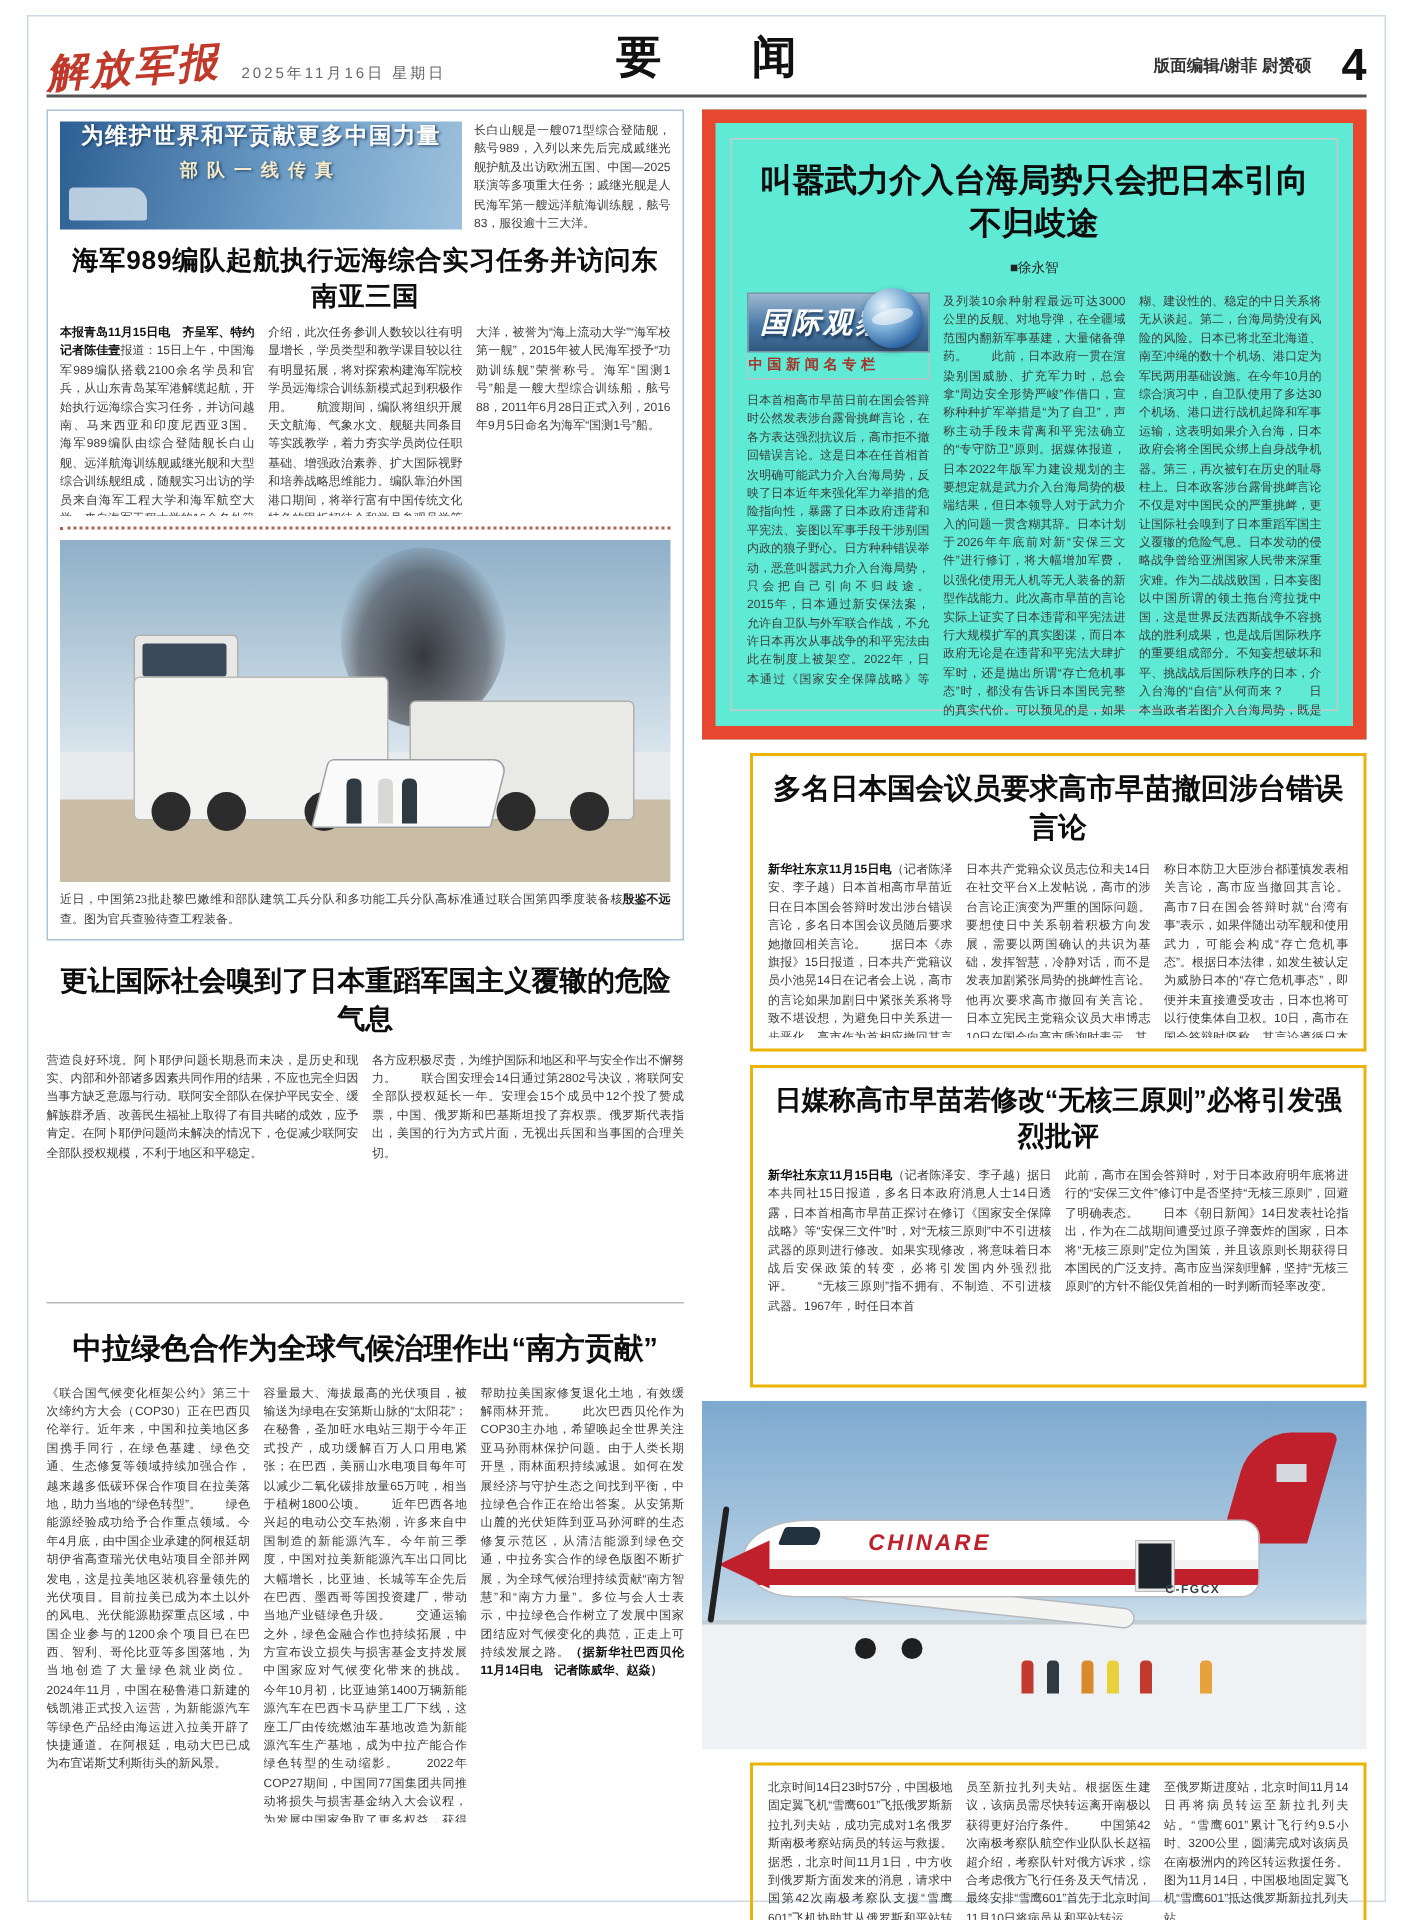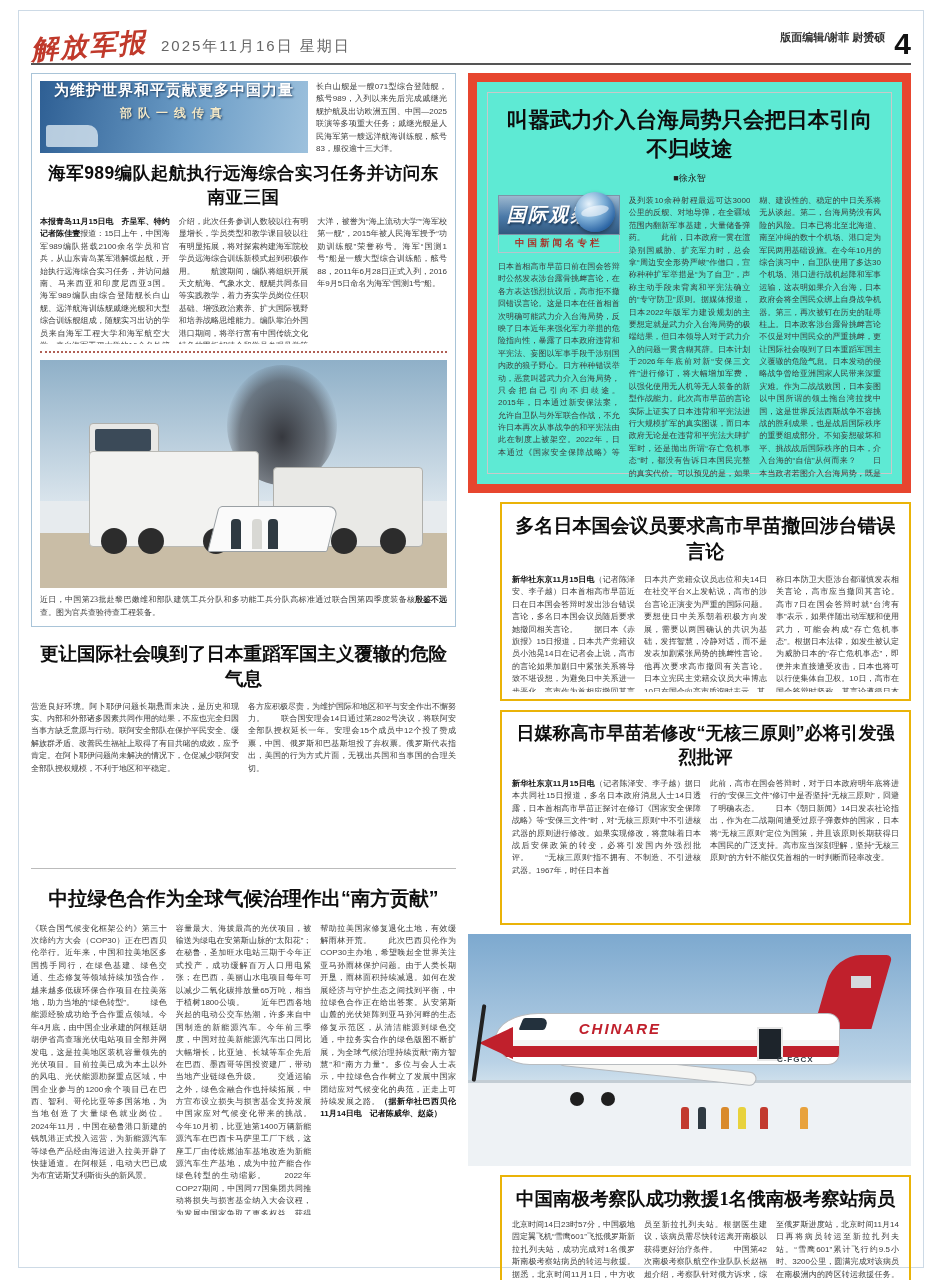--- a/index.html
+++ b/index.html
@@ -3,23 +3,23 @@
 <meta charset="utf-8">
 <style>
   * { margin:0; padding:0; box-sizing:border-box; }
   html,body { background:#ffffff; }
   body { width:942px; height:1280px; font-family:"Liberation Sans", sans-serif; color:#222; position:relative; overflow:hidden; }
   .page { position:absolute; left:18px; top:10px; width:906px; height:1258px; background:#fff; border:1px solid #cddaE6; padding:8px 12px 6px 12px; }
 
   
   .masthead { height:46px; display:flex; align-items:flex-end; border-bottom:2px solid #555; padding-bottom:4px; position:relative; }
   .logo { font-family:"DejaVu Serif", serif; font-style:italic; font-weight:bold; font-size:27px; color:#c0392b; transform:rotate(-4deg); letter-spacing:2px; line-height:1; }
-  .date { font-size:15px; color:#666; margin-left:14px; letter-spacing:2px; padding-bottom:3px; }
+  .date { font-size:10px; color:#666; margin-left:14px; letter-spacing:2px; padding-bottom:3px; }
   .section-title { position:absolute; left:0; right:0; text-align:center; bottom:4px; font-size:30px; font-weight:bold; letter-spacing:26px; color:#111; text-indent:26px; }
-  .mast-right { margin-left:auto; display:flex; align-items:flex-start; gap:9px; padding-bottom:2px; }
+  .mast-right { margin-left:auto; display:flex; align-items:center; gap:20px; padding-bottom:2px; }
   .editors { font-size:11px; color:#333; font-weight:bold; }
   .pagenum { font-size:30px; font-weight:bold; color:#111; line-height:0.9; }
 
   
   .main { display:flex; gap:12px; margin-top:8px; }
   .colL { width:425px; flex:none; }
   .colR { width:443px; flex:none; }
 
   
   .btext { font-family:Liberation Sans, sans-serif; font-size:8px; line-height:1.55; color:#3c3c3c; text-align:justify; overflow:hidden; }
@@ -65,21 +65,21 @@
   .redbox { border:9px solid #e7462f; background:#5eead4; padding:10px; height:420px; }
   .redbox-inner { border:1px solid #c9c9c9; height:100%; padding:10px 10px 8px 10px; }
   .red-hl { font-size:21.5px; letter-spacing:0px; margin-top:2px; }
   .byline { text-align:center; font-size:9px; color:#222; margin:9px 0 10px 0; font-family:"Liberation Serif", serif; }
   .hi-cols > div { height:286px; }
   .badge-wrap { margin-bottom:8px; }
   .badge { position:relative; height:40px; background:linear-gradient(180deg,#9db8cf,#4a79a8 55%,#31597f); border:1px solid #7d94a8; display:flex; align-items:center; padding-left:8px; }
   .badge-txt { font-size:19px; font-weight:bold; color:#fff; letter-spacing:2px; text-shadow:1px 2px 2px #1d3c5c; font-style:italic; }
   .globe { position:absolute; right:4px; top:-4px; width:40px; height:40px; border-radius:50%; background:radial-gradient(circle at 35% 30%, #e8f3fb, #7fb0d8 40%, #2d66a5 75%, #1c4a80); box-shadow:0 2px 4px rgba(0,0,0,.35); }
   .globe:after { content:""; position:absolute; left:6px; top:14px; width:28px; height:10px; background:rgba(255,255,255,.55); border-radius:50%; transform:rotate(-12deg); }
-  .badge-sub { border:1px solid #b8c4cc; border-top:none; text-align:center; font-size:9.5px; font-weight:bold; color:#a8342a; letter-spacing:3px; padding:2px 0; }
+  .badge-sub { border:1px solid #b8c4cc; border-top:none; text-align:left; font-size:9.5px; font-weight:bold; color:#a8342a; letter-spacing:3px; padding:2px 0; }
 
   
   .art-box { border:2px solid #eab308; padding:9px 10px 7px 10px; margin-top:9px;margin-left:32px; }
   .diet-hl { font-size:19px; margin-bottom:9px; }
   .diet-cols > div { height:118px; }
   .nuc-hl { font-size:18px; margin-bottom:9px; }
   .nuc-cols > div { height:138px; }
   .ant-hl { font-size:18.5px; font-family:"Liberation Serif", serif; margin-bottom:8px; }
   .ant-cols > div { height:108px; }
   .ant-credit { font-weight:bold; text-align:right; }
@@ -102,20 +102,21 @@
   .p2-person { position:absolute; width:8px; height:22px; bottom:16%; border-radius:3px 3px 0 0; }
 </style>
 </head>
 <body>
 
 <div class="page">
 
   <div class="masthead">
     <div class="logo">解放军报</div>
     <div class="date">2025年11月16日  星期日</div>
+    <div class="section-title">要  闻</div>
     <div class="mast-right">
       <div class="editors">版面编辑/谢菲  尉赟硕</div>
       <div class="pagenum">4</div>
     </div>
   </div>
 
   <div class="main">
 
     <div class="colL">
 
@@ -234,21 +235,20 @@
         <div class="gear gear2"></div>
         <div class="p2-person" style="left:48%; background:#c23a2e;"></div>
         <div class="p2-person" style="left:52%; background:#2f3a42;"></div>
         <div class="p2-person" style="left:57%; background:#d98a2b;"></div>
         <div class="p2-person" style="left:61%; background:#e8d23c;"></div>
         <div class="p2-person" style="left:66%; background:#c23a2e;"></div>
         <div class="p2-person" style="left:75%; background:#e8a23c;"></div>
       </div>
 
       <div class="art-box">
-        <div class="hl ant-hl">中国南极考察队成功救援1名俄南极考察站病员</div>
         <div class="cols3 ant-cols">
           <div class="btext">北京时间14日23时57分，中国极地固定翼飞机“雪鹰601”飞抵俄罗斯新拉扎列夫站，成功完成对1名俄罗斯南极考察站病员的转运与救援。　　据悉，北京时间11月1日，中方收到俄罗斯方面发来的消息，请求中国第42次南极考察队支援“雪鹰601”飞机协助其从俄罗斯和平站转运1名病</div>
           <div class="btext">员至新拉扎列夫站。根据医生建议，该病员需尽快转运离开南极以获得更好治疗条件。　　中国第42次南极考察队航空作业队队长赵福超介绍，考察队针对俄方诉求，综合考虑俄方飞行任务及天气情况，最终安排“雪鹰601”首先于北京时间11月10日将病员从和平站转运</div>
           <div class="btext"><span>至俄罗斯进度站，北京时间11月14日再将病员转运至新拉扎列夫站。“雪鹰601”累计飞行约9.5小时、3200公里，圆满完成对该病员在南极洲内的跨区转运救援任务。图为11月14日，中国极地固定翼飞机“雪鹰601”抵达俄罗斯新拉扎列夫站。</span><div class="ant-credit">新华社发</div></div>
         </div>
       </div>
 
     </div>
   </div>
 </div>

